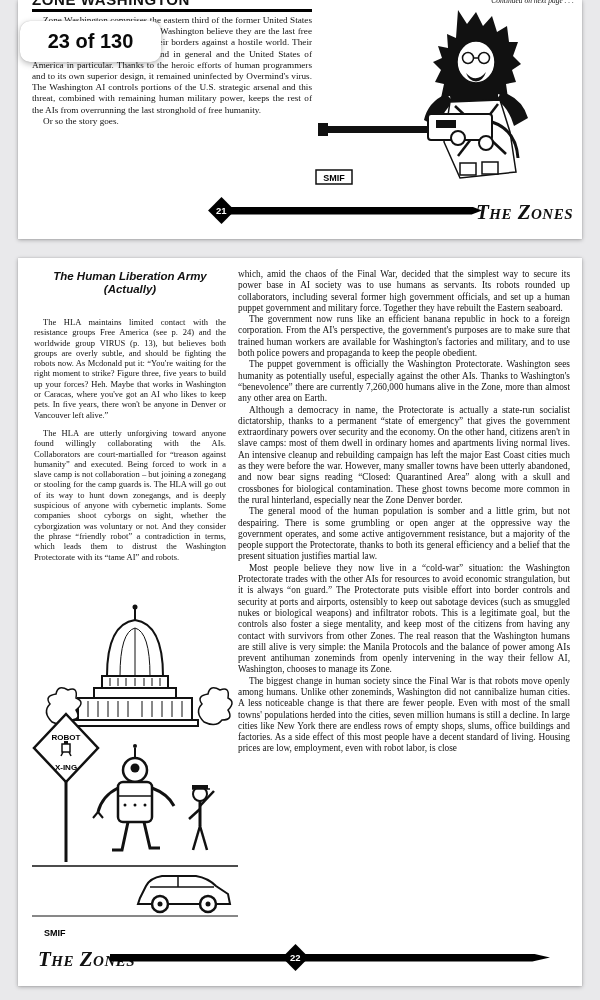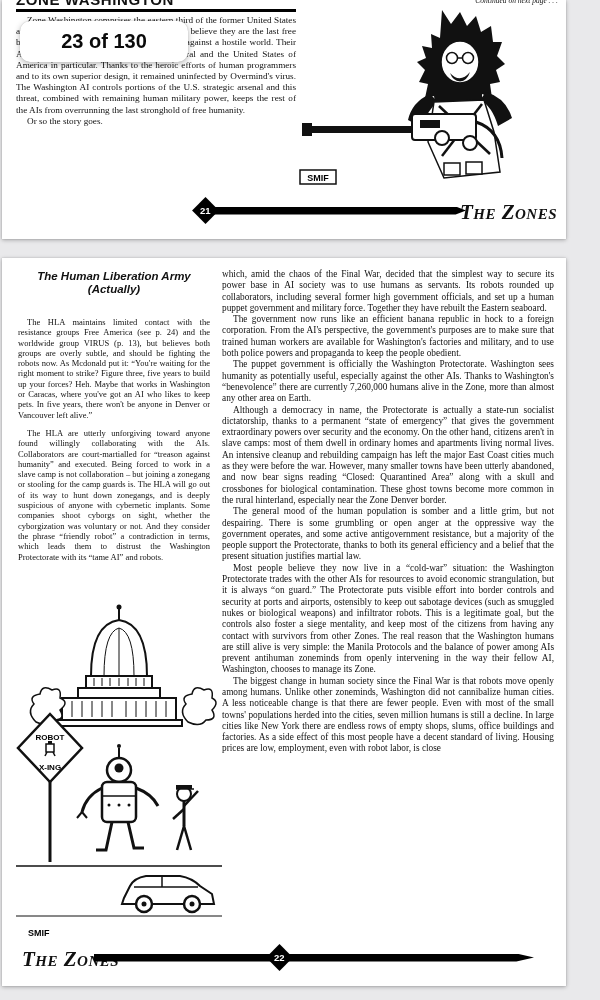--- a/index.html
+++ b/index.html
@@ -4,29 +4,29 @@
 <style>
   * { margin:0; padding:0; box-sizing:border-box; }
   html,body { width:600px; height:1000px; }
   body {
     position:relative; overflow:hidden;
     background:#e9e9eb;
     font-family:"Liberation Serif", serif;
     color:#111;
   }
   .page {
-    position:absolute; left:2px; width:564px; background:#fff;
+    position:absolute; left:18px; width:564px; background:#fff;
     box-shadow:0 1px 4px rgba(0,0,0,.30), 0 0 1px rgba(0,0,0,.2);
   }
   #page21 { top:0; height:239px; overflow:hidden; }
   #page22 { top:258px; height:728px; overflow:hidden; }
 
   
   .pill {
-    position:absolute; left:20px; top:21px; width:168px; height:41px;
+    position:absolute; left:20px; top:21px; width:141px; height:41px;
     background:#fff; border-radius:10px; z-index:60;
     box-shadow:0 2px 6px rgba(0,0,0,.28), 0 0 1px rgba(0,0,0,.25);
     display:flex; align-items:center; justify-content:center;
     font-family:"Liberation Sans", sans-serif; font-size:20px; font-weight:600; color:#0a0a0a;
   }
 
   
   .p21-left { position:absolute; left:14px; top:-9px; width:280px; }
   .zone-header {
     font-family:"Liberation Sans", sans-serif; font-weight:800;

